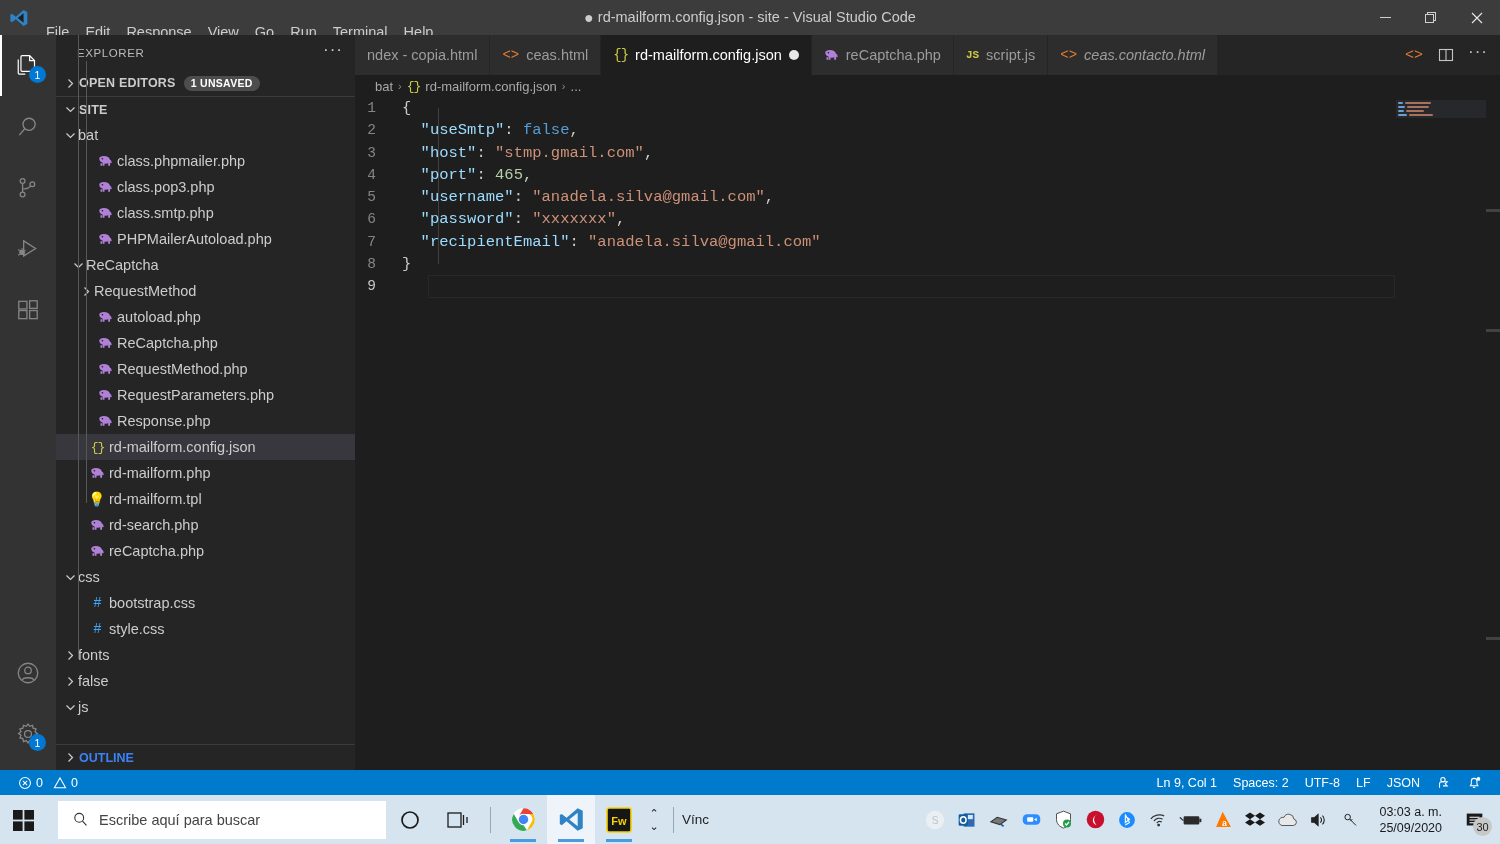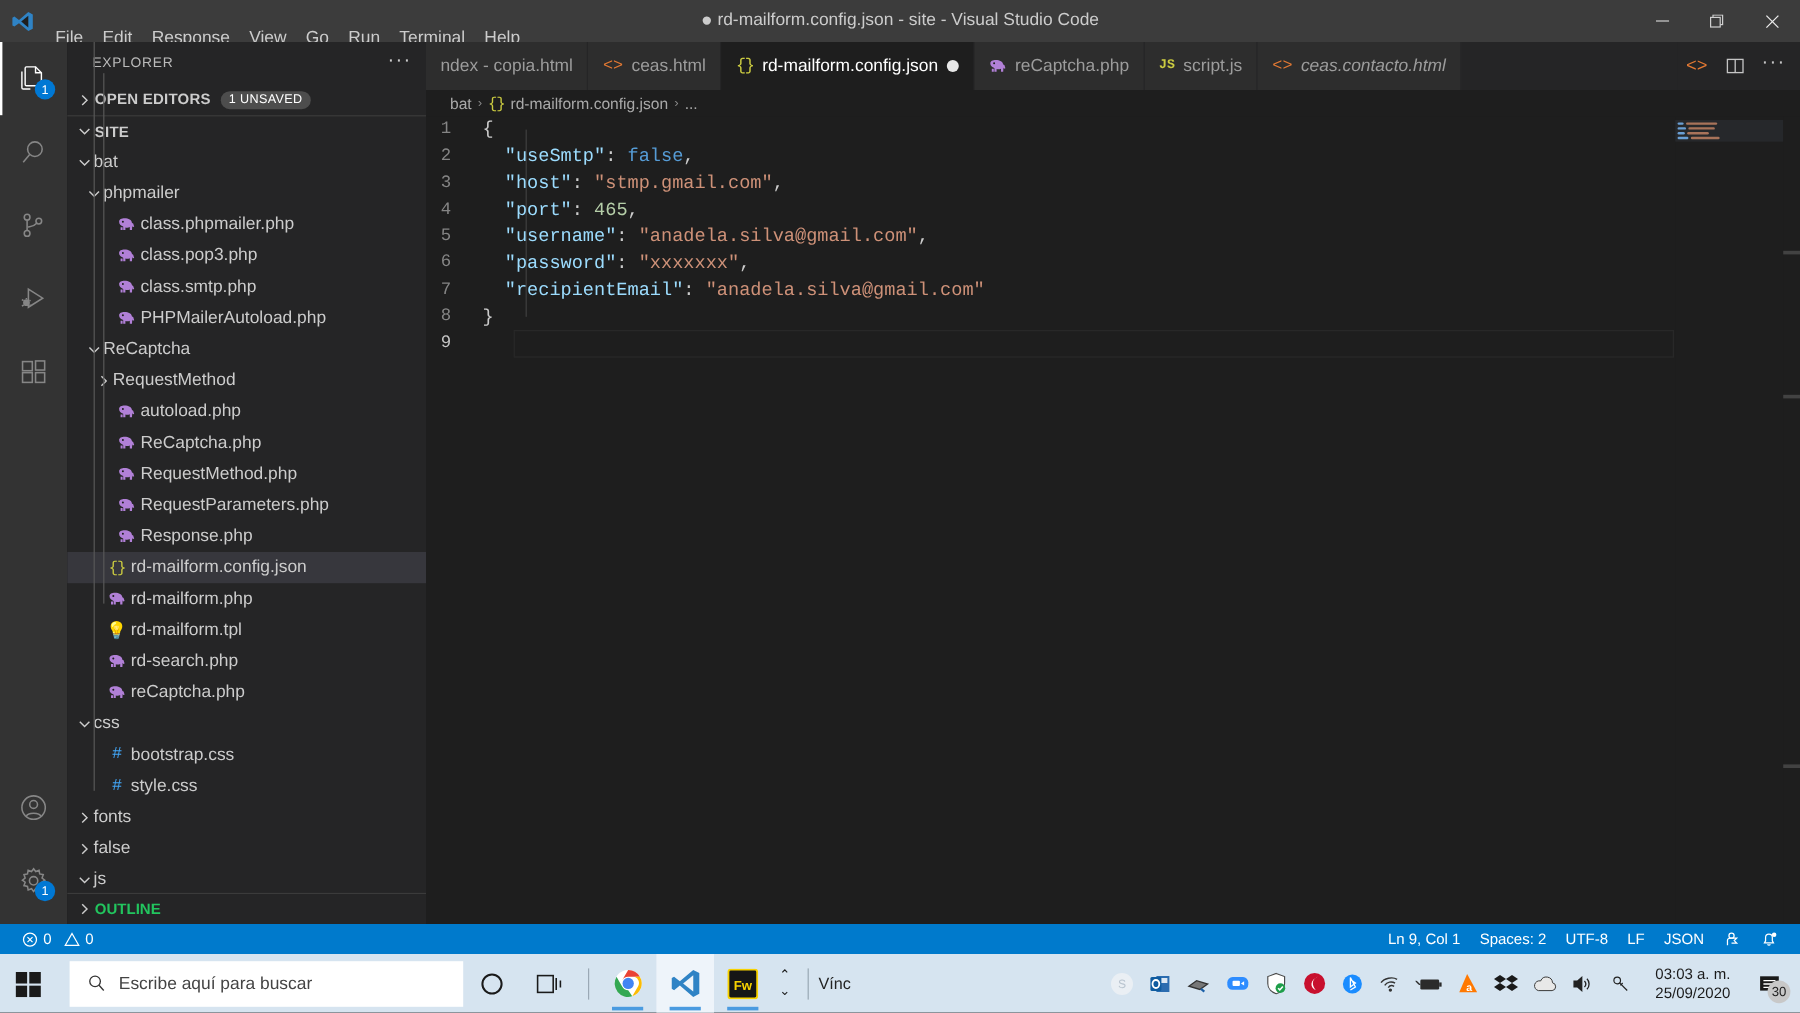--- a/index.html
+++ b/index.html
@@ -72,21 +72,21 @@
   .section-row {
     height: 26px; display: flex; align-items: center; font-size: 12.5px;
     font-weight: bold; color: #cccccc; padding-left: 6px; letter-spacing: .2px;
   }
   .section-row.top-border { border-top: 1px solid #3b3b3b; }
   .twisty {
     width: 17px; display: inline-flex; align-items: center; justify-content: center;
     color: #cccccc; font-size: 11px;
   }
   .chip {
-    background: #4d4d4d; color: #ffffff; font-size: 10.5px; font-weight: normal;
+    background: #4d4d4d; color: #ffffff; font-size: 10.5px; font-weight: bold;
     border-radius: 9px; padding: 1px 7px 2px; margin-left: 8px; letter-spacing: .3px;
   }
   .tree { font-size: 14.5px; }
   .trow {
     height: 26px; display: flex; align-items: center; white-space: nowrap;
     color: #cccccc; position: relative;
   }
   .trow.selected { background: #37373d; }
   .trow .arrow {
     width: 16px; display: inline-flex; align-items: center; justify-content: center;
@@ -97,21 +97,21 @@
   .fi.json { color: #cbcb41; font-family: "Liberation Mono", monospace; font-size: 13px; letter-spacing:-1px;}
   .fi.css { color: #42a5f5; font-family: "Liberation Mono", monospace; font-size: 14px; }
   .fi.tpl { color: #e8d44d; font-size: 14px; }
   .label { font-size: 14.5px; }
   .guide {
     position: absolute; top: 0; bottom: 0; width: 1px; background: #585858;
   }
   .outline-row {
     position: absolute; bottom: 0; left: 0; right: 0; height: 26px;
     display: flex; align-items: center; font-size: 12.5px; font-weight: bold;
-    color: #22c55e; padding-left: 6px; border-top: 1px solid #3b3b3b; background:#252526;
+    color: #3b82f6; padding-left: 6px; border-top: 1px solid #3b3b3b; background:#252526;
   }
 
   
   .editor-area {
     position: absolute; left: 355px; top: 35px; width: 1145px; height: 735px;
     background: #1e1e1e;
   }
   .tabbar { height: 40px; background: #252526; display: flex; position: relative; }
   .tab {
     height: 40px; display: flex; align-items: center; padding: 0 12px;
@@ -351,28 +351,20 @@
     </div>
 
     <div class="tree" id="tree">
         <div class="trow" style="padding-left:6px">
           <span class="arrow">
             <svg width="11" height="11" viewBox="0 0 11 11" fill="none" stroke="currentColor" stroke-width="1.2">
               <path d="M1.5 3.5 L5.5 7.5 L9.5 3.5"></path>
             </svg>
           </span>
           <span class="label">bat</span>
-        </div>
-        <div class="trow" style="padding-left:14px">
-          <span class="arrow">
-            <svg width="11" height="11" viewBox="0 0 11 11" fill="none" stroke="currentColor" stroke-width="1.2">
-              <path d="M1.5 3.5 L5.5 7.5 L9.5 3.5"></path>
-            </svg>
-          </span>
-          <span class="label">phpmailer</span>
         </div>
         <div class="trow" style="padding-left:38px">
           <span class="fi php">
             <svg width="15" height="13" viewBox="0 0 18 15" fill="#b180d7">
               <path d="M1.5 4.2 C1.5 1.9 4 .8 7 .8 C11 .8 14 2.4 14.4 5.4 L15.6 6 L16.6 9.2 L15.2 9.6 L14.6 8.4 L14.4 12.6 H12.2 L12.2 9.6 C11 10.2 9 10.3 7.8 9.9 L7.8 12.6 H5.6 L5.6 9 C3.2 8.1 1.5 6.6 1.5 4.2 Z M3 12.6 V9.7 H5 V12.6 Z"></path>
               <circle cx="5.3" cy="4.2" r="1" fill="#1e1e1e"></circle>
             </svg>
           </span>
           <span class="label">class.phpmailer.php</span>
         </div>

